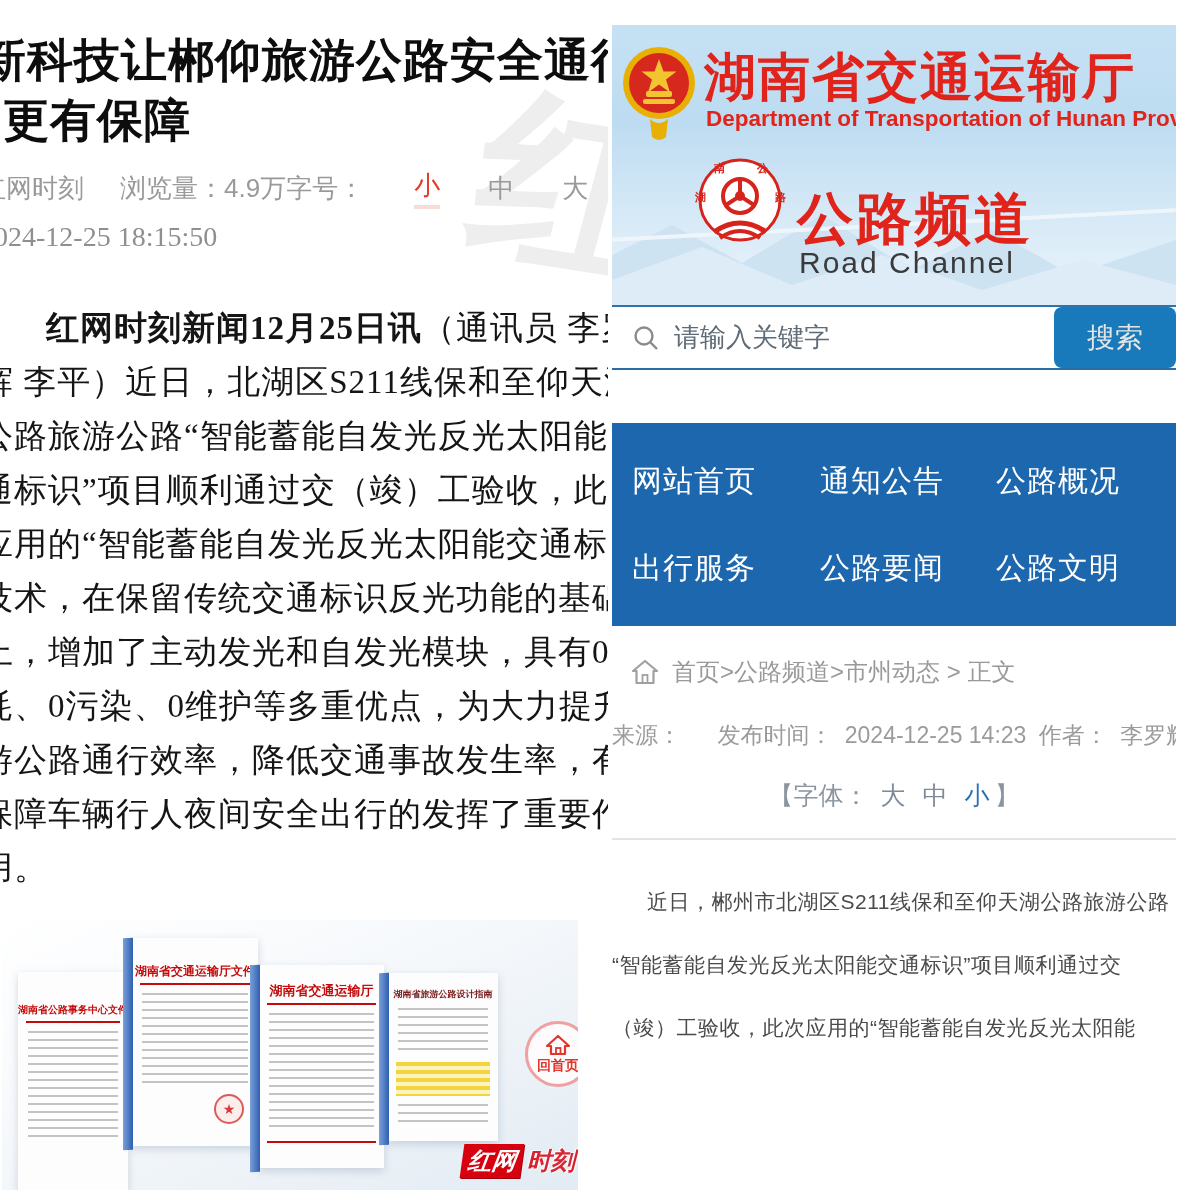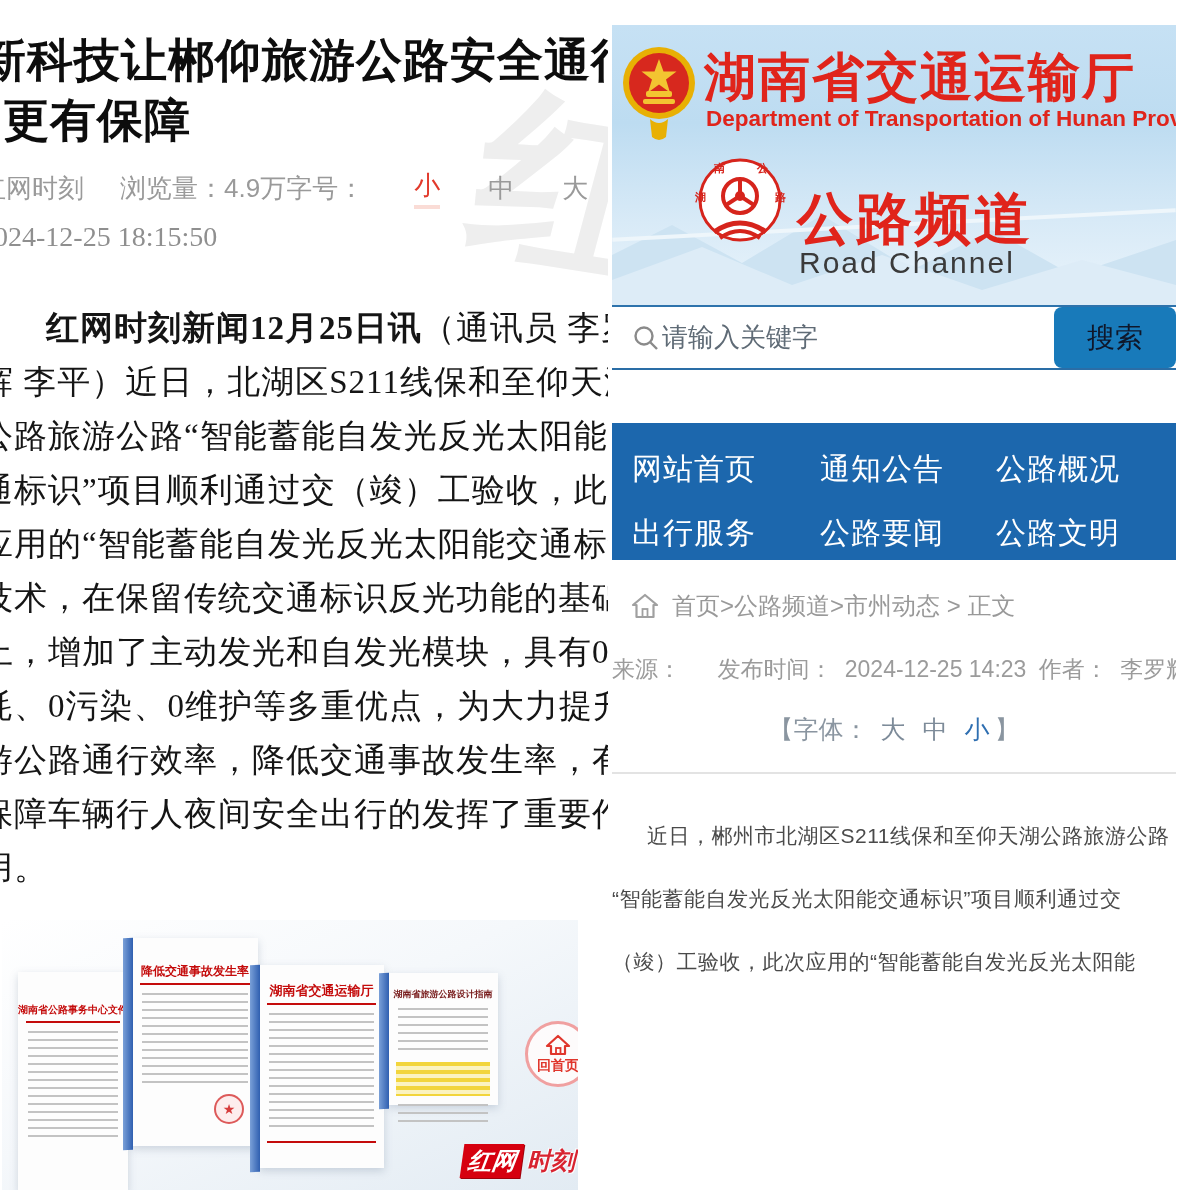--- a/index.html
+++ b/index.html
@@ -76,26 +76,26 @@
   .ring-char { position:absolute; color:#d6241c; font-size:11px; font-weight:bold; }
   .channel-cn { position:absolute; left:185px; top:157px; color:#e0241b; font-weight:bold;
                 font-size:56px; letter-spacing:3px; white-space:nowrap; }
   .channel-en { position:absolute; left:187px; top:221px; color:#3a3a3a; font-size:30px;
                 letter-spacing:2px; white-space:nowrap; }
   .search-row { display:flex; height:65px; border-top:2px solid #2e73ac;
                 border-bottom:2px solid #2a6da6; background:#fff; }
   .search-input { flex:1; display:flex; align-items:center; background:#fff; border:none;
                   padding-left:20px; }
   .search-input input { border:none; outline:none; font-size:26px; color:#555; width:330px;
-                        margin-left:2px; background:transparent;
+                        margin-left:14px; background:transparent;
                         font-family:"Liberation Sans",sans-serif; }
   .search-input input::placeholder { color:#5f6b76; opacity:1; }
-  .search-btn { width:122px; background:#187aba; color:#0f172a; font-size:28px; border:none;
+  .search-btn { width:122px; background:#187aba; color:#e5e5e5; font-size:28px; border:none;
                 border-radius:8px; font-family:"Liberation Sans",sans-serif; cursor:pointer; }
-  .nav-box { margin-top:53px; height:137px; background:#1c67ad; display:grid;
+  .nav-box { margin-top:53px; height:203px; background:#1c67ad; display:grid;
              grid-template-columns:188px 176px 1fr; padding:26px 0 26px 20px; row-gap:23px;
              align-items:center; }
   .nav-item { color:#fff; font-size:30px; letter-spacing:1px; cursor:pointer; white-space:nowrap; }
   .breadcrumb { margin-top:30px; display:flex; align-items:center; padding-left:18px;
                 color:#999; font-size:24px; }
   .breadcrumb svg { margin-right:12px; }
   .r-title { margin-top:50px; text-align:center; color:#333; font-weight:bold; font-size:37px;
              line-height:57px; letter-spacing:.5px; }
   .r-meta { margin-top:32px; text-align:center; color:#9b9b9b; font-size:23px; white-space:nowrap; }
   .r-meta span { margin-right:6px; }
@@ -153,33 +153,33 @@
       </div>
 
       <div class="figure">
         <div class="cert" style="left:16px; top:52px; width:110px; height:220px;">
           <div class="cert-title" style="font-size:10px; margin-top:32px;">湖南省公路事务中心文件</div>
           <div class="redline"></div>
           <div class="fakelines" style="height:110px;"></div>
         </div>
         <div class="cert" style="left:130px; top:18px; width:126px; height:208px;">
           <div class="fold"></div>
-          <div class="cert-title" style="font-size:12px; margin-top:26px;">降低交通事故发生率</div>
+          <div class="cert-title" style="font-size:12px; margin-top:26px;">湖南省交通运输厅文件</div>
           <div class="redline"></div>
           <div class="fakelines" style="height:95px;"></div>
           <div class="stamp" style="right:14px; bottom:22px;">★</div>
         </div>
         <div class="cert" style="left:257px; top:45px; width:125px; height:203px;">
           <div class="fold"></div>
           <div class="cert-title" style="font-size:13px; margin-top:18px;">湖南省交通运输厅</div>
           <div class="redline"></div>
           <div class="fakelines" style="height:120px;"></div>
           <div class="redline" style="margin-top:8px;"></div>
         </div>
-        <div class="cert" style="left:386px; top:53px; width:110px; height:132px;">
+        <div class="cert" style="left:386px; top:53px; width:110px; height:168px;">
           <div class="fold"></div>
           <div class="cert-title" style="font-size:9px; margin-top:16px; color:#7a1f1f;">湖南省旅游公路设计指南</div>
           <div class="fakelines" style="height:48px;"></div>
           <div class="hl" style="height:34px;"></div>
           <div class="fakelines" style="height:18px; margin-top:8px;"></div>
         </div>
 
         <div class="home-btn">
           <svg width="26" height="22" viewBox="0 0 26 22">
             <path d="M13 2 L24 12 L20 12 L20 20 L6 20 L6 12 L2 12 Z" fill="none" stroke="#e0362c" stroke-width="2.2" stroke-linejoin="round"></path>

